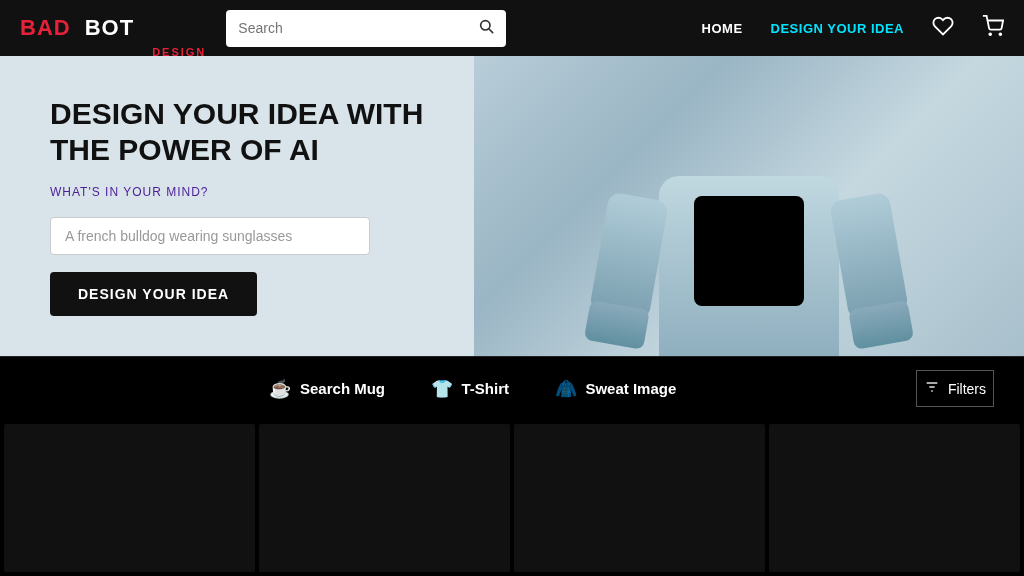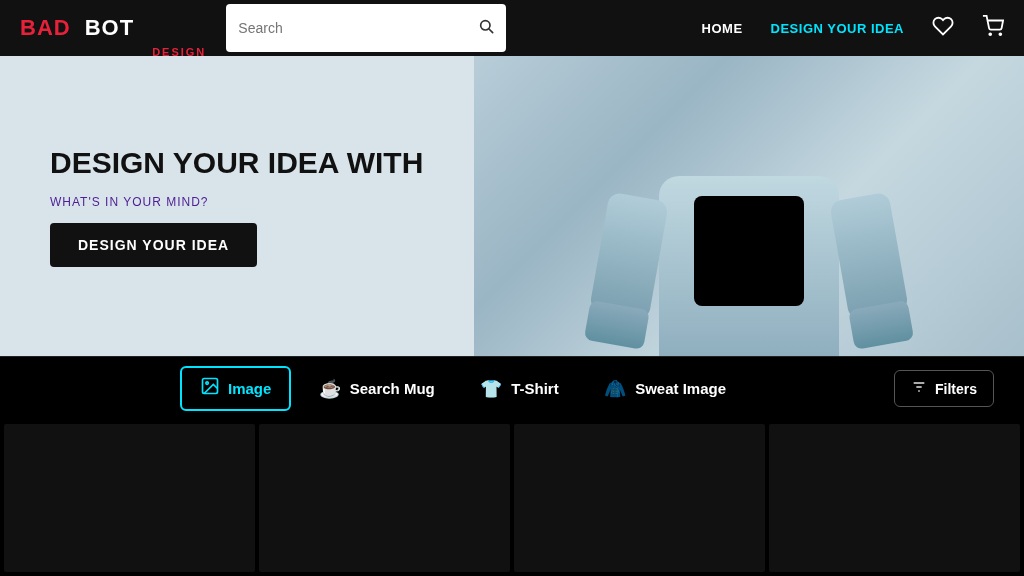--- a/index.html
+++ b/index.html
@@ -27,21 +27,21 @@
     }
     .logo-bad { color: #e8213a; }
     .logo-bot { color: #fff; }
     .logo-design { color: #e8213a; font-size: 11px; font-weight: 700; letter-spacing: 2px; margin-left: 4px; text-transform: uppercase; margin-top: 48px; }
     .search-bar {
       display: flex;
       align-items: center;
       background: #fff;
       border-radius: 4px;
       padding: 0 12px;
-      height: 48px;
+      height: 37px;
       width: 280px;
       gap: 8px;
       flex-shrink: 0;
     }
     .search-bar input {
       border: none;
       outline: none;
       background: transparent;
       color: #333;
       font-size: 14px;
@@ -76,21 +76,21 @@
       height: 300px;
       display: flex;
       align-items: stretch;
       position: relative;
       overflow: hidden;
     }
     .hero-left {
       padding: 40px 50px;
       display: flex;
       flex-direction: column;
-      justify-content: center;
+      justify-content: space-between;
       gap: 14px;
       z-index: 2;
       flex: 1;
       max-width: 500px;
     }
     .hero-title {
       font-size: 30px;
       font-weight: 900;
       color: #111;
       text-transform: uppercase;
@@ -240,26 +240,26 @@
       color: #00e5ff;
     }
     .filter-tab-icon {
       font-size: 18px;
     }
     .filters-btn {
       display: flex;
       align-items: center;
       gap: 8px;
       border: 1.5px solid #555;
-      border-radius: 6px;
-      padding: 8px 16px;
+      border-radius: 0;
+      padding: 8px 7px;
       background: transparent;
       color: #fff;
       font-size: 14px;
-      font-weight: 700;
+      font-weight: 400;
       cursor: pointer;
       margin-left: auto;
     }
 
     
     .gallery {
       background: #000;
       display: grid;
       grid-template-columns: repeat(4, 1fr);
       gap: 4px;
@@ -305,22 +305,24 @@
         <path d="M1 1h4l2.68 13.39a2 2 0 0 0 2 1.61h9.72a2 2 0 0 0 2-1.61L23 6H6"></path>
       </svg>
     </span>
   </div>
 </nav>
 
 <section class="hero">
   <div class="hero-left">
     <h1 class="hero-title">
       <span>DESIGN YOUR IDEA WITH</span><br>
+      <span>THE POWER OF AI</span>
     </h1>
     <p class="hero-subtitle">WHAT'S IN YOUR MIND?</p>
+    <div class="hero-input-box">A french bulldog wearing sunglasses</div>
     <button class="hero-btn">DESIGN YOUR IDEA</button>
   </div>
   <div class="hero-right">
     <div class="robot-bg">
       <div class="robot-body">
         <div class="robot-torso">
           <div class="robot-screen"></div>
           <div class="robot-arm-left">
             <div class="robot-hand-left"></div>
           </div>
@@ -328,30 +330,20 @@
             <div class="robot-hand-right"></div>
           </div>
         </div>
       </div>
     </div>
   </div>
 </section>
 
 <div class="filter-bar">
   <div class="filter-tabs">
-    <div class="filter-tab active">
-      <span class="filter-tab-icon">
-        <svg width="20" height="20" viewBox="0 0 24 24" fill="none" stroke="#00e5ff" stroke-width="2">
-          <rect x="3" y="3" width="18" height="18" rx="2" ry="2"></rect>
-          <circle cx="8.5" cy="8.5" r="1.5"></circle>
-          <polyline points="21 15 16 10 5 21"></polyline>
-        </svg>
-      </span>
-      <span>Image</span>
-    </div>
     <div class="filter-tab">
       <span class="filter-tab-icon">☕</span>
       <span>Search Mug</span>
     </div>
     <div class="filter-tab">
       <span class="filter-tab-icon">👕</span>
       <span>T-Shirt</span>
     </div>
     <div class="filter-tab">
       <span class="filter-tab-icon">🧥</span>

